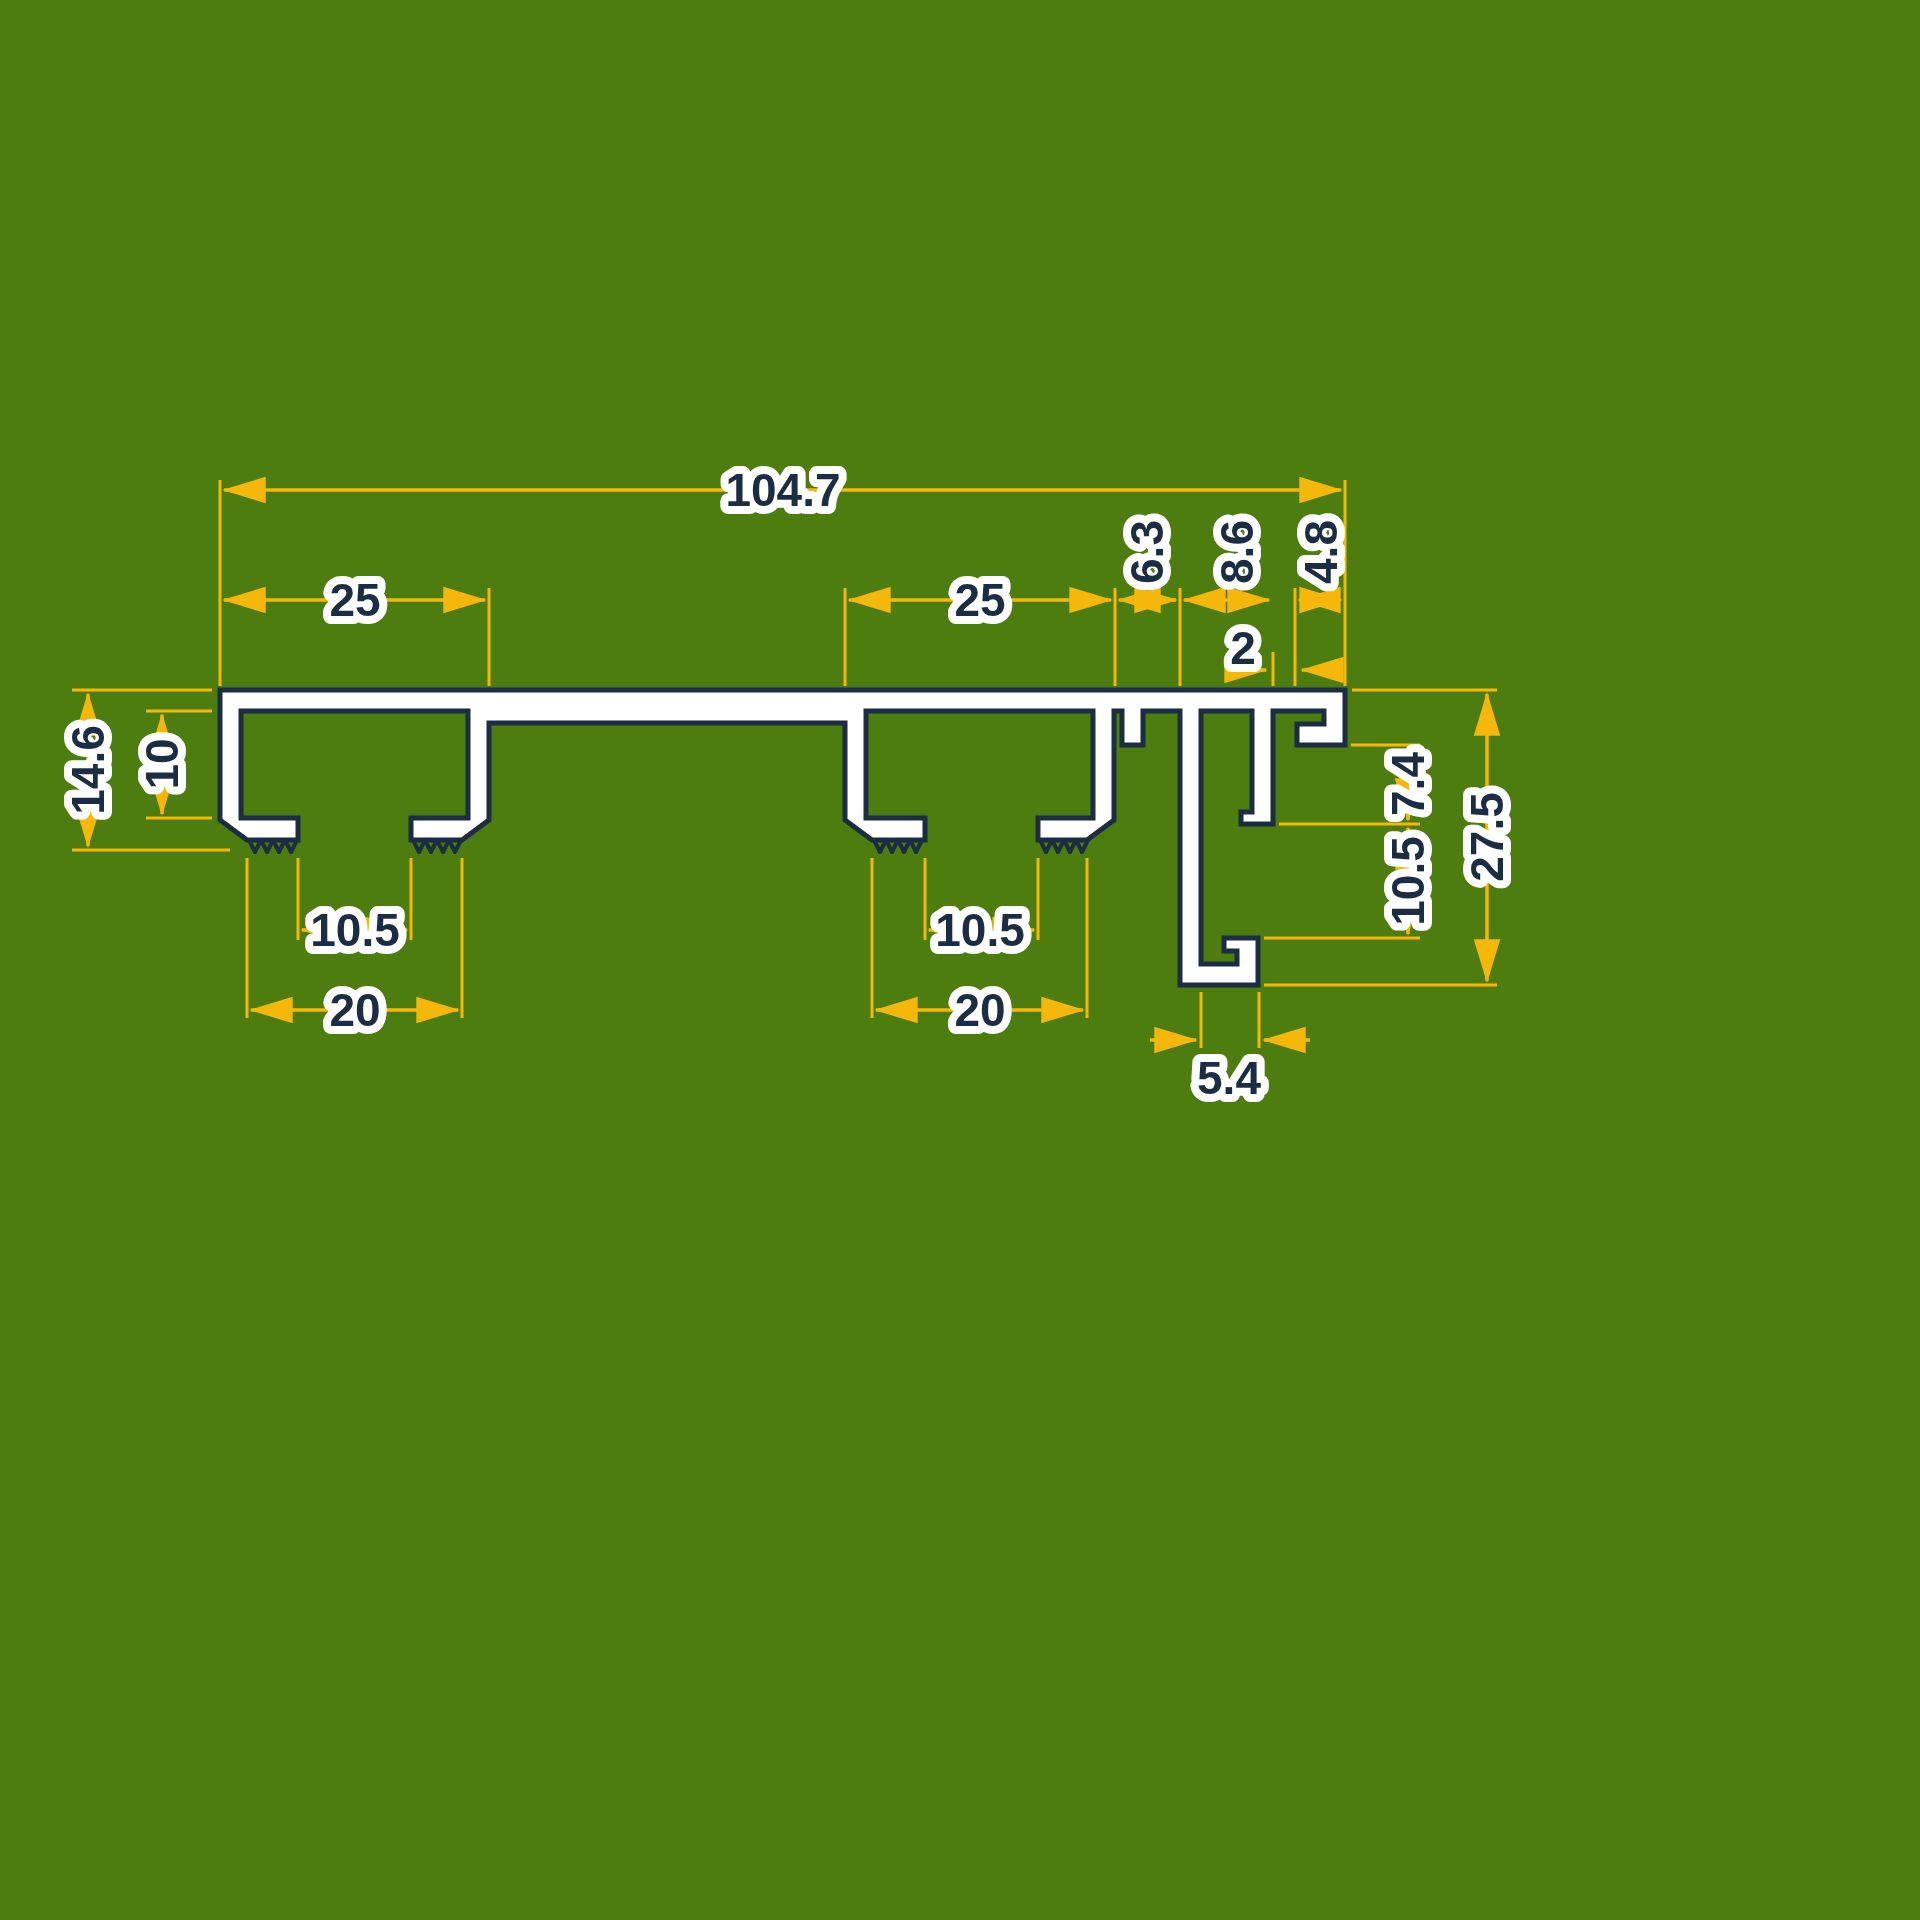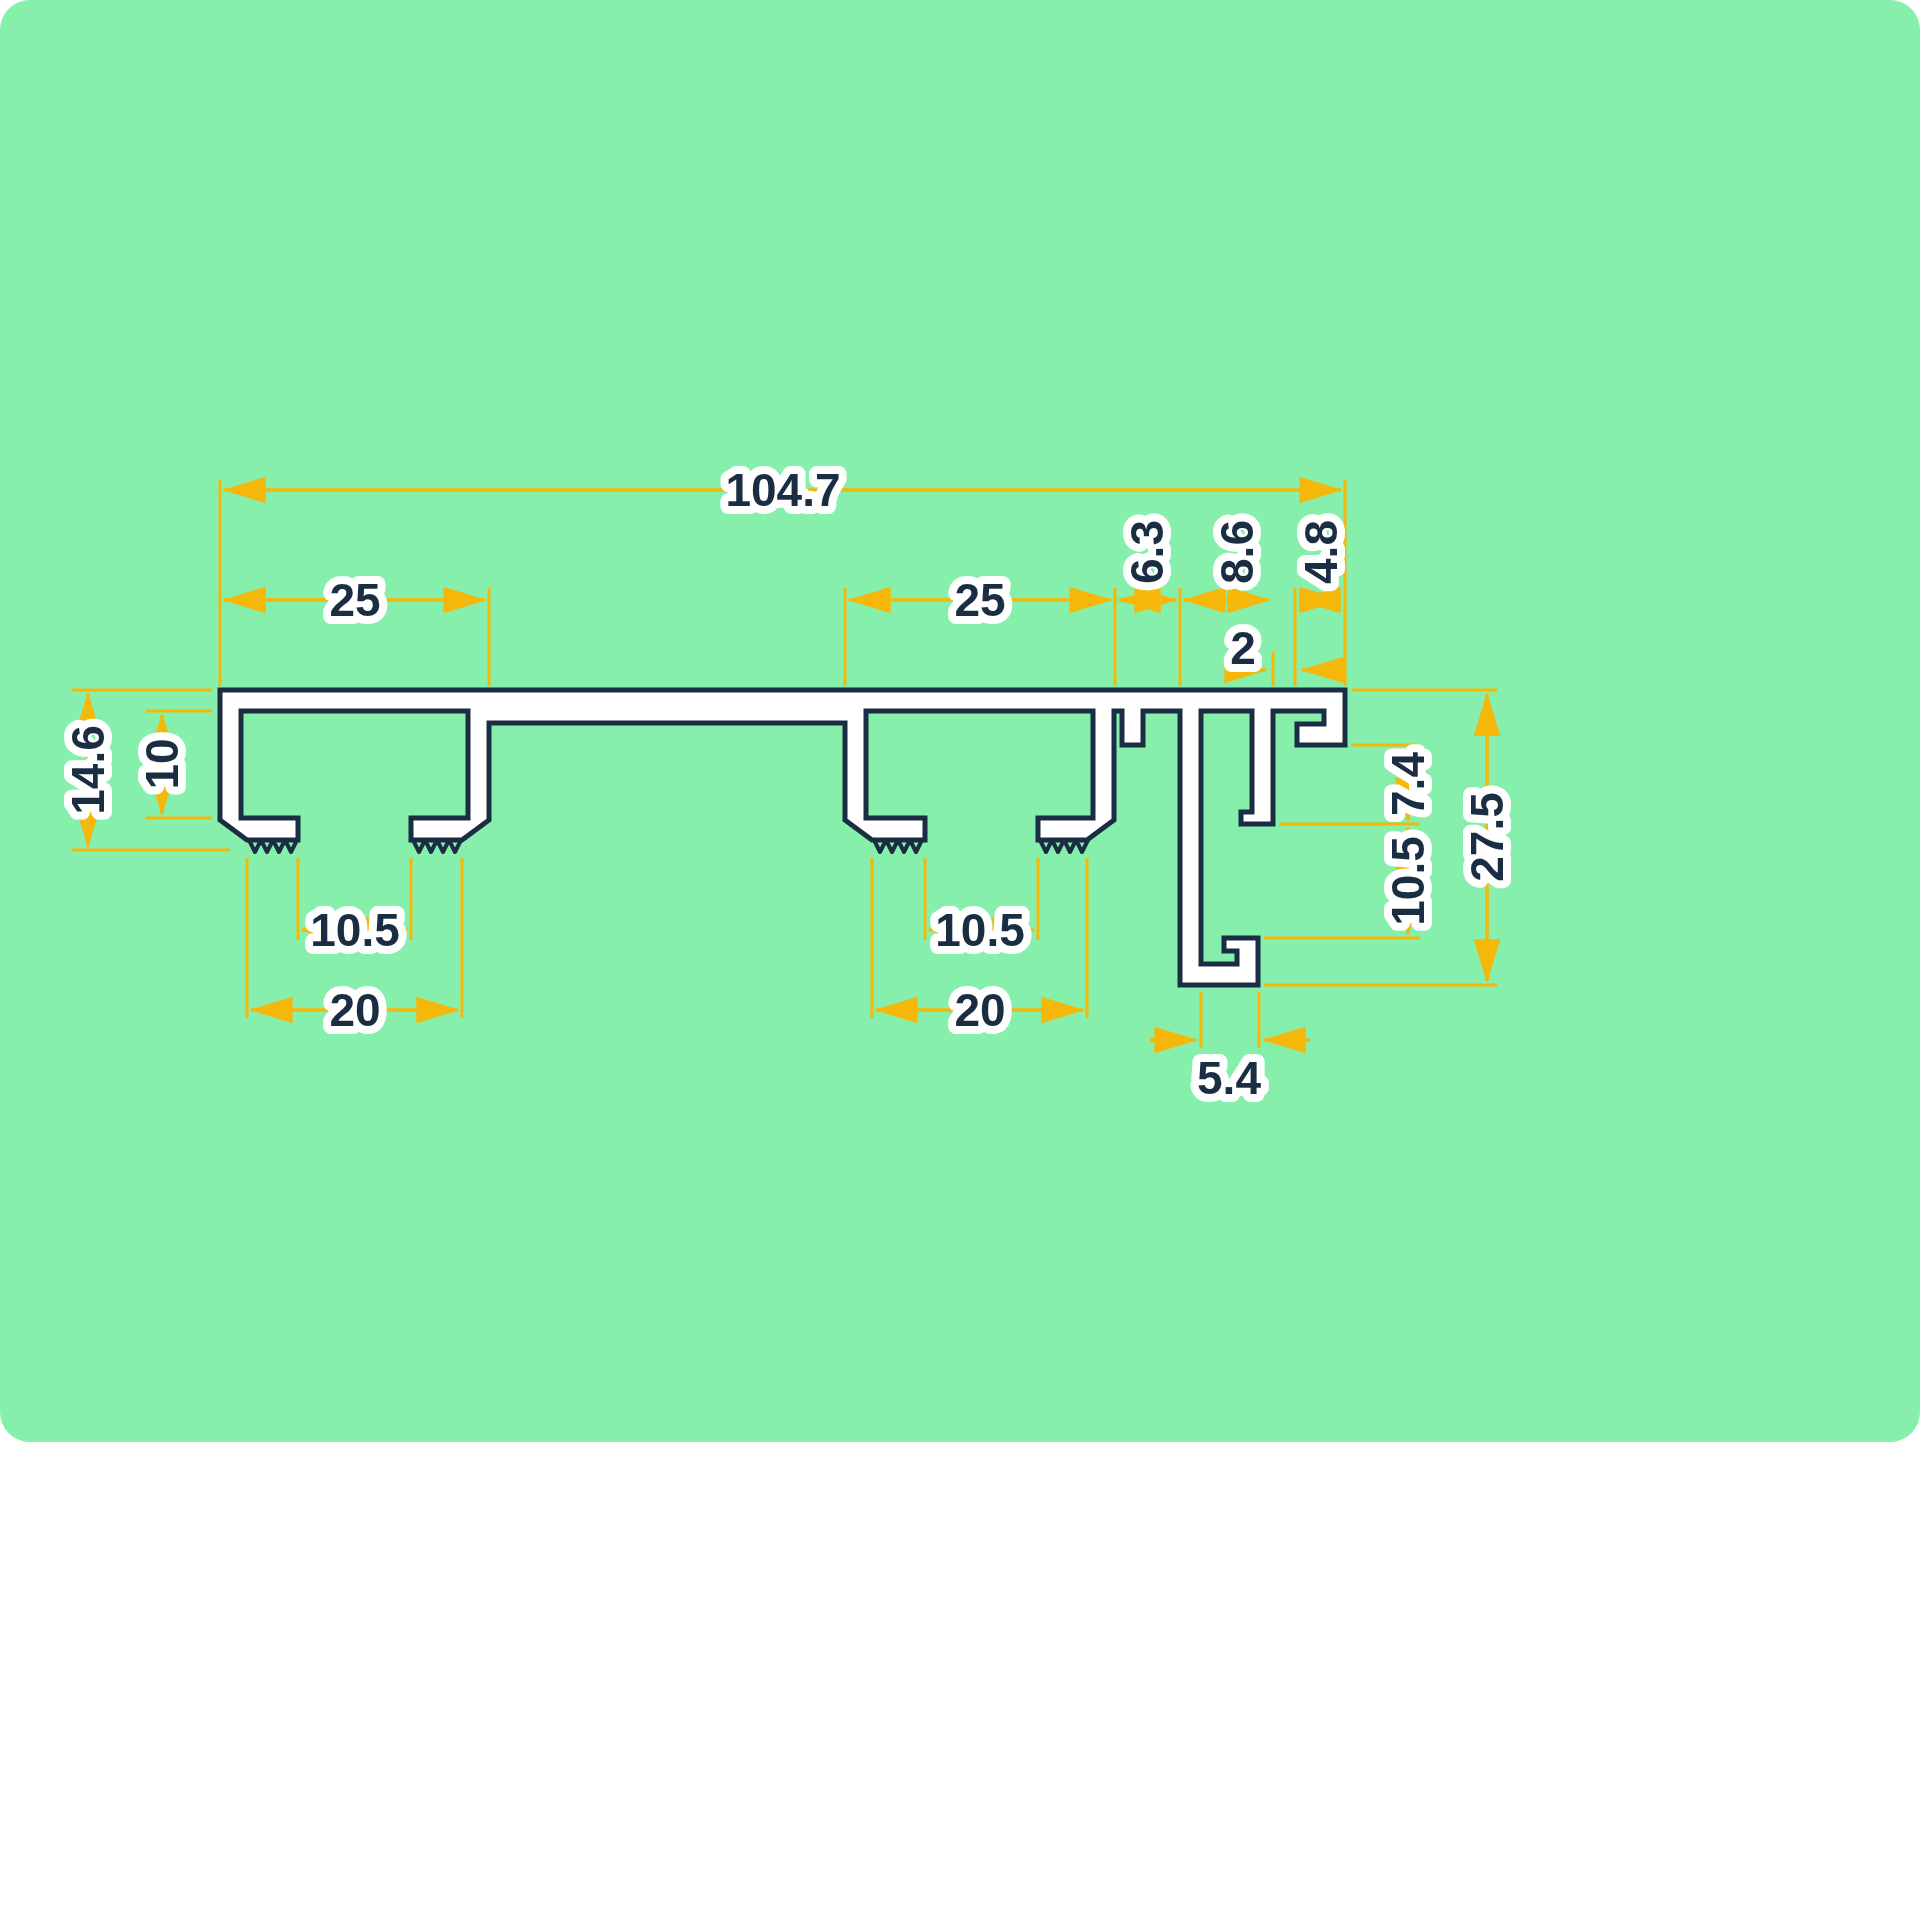--- a/index.html
+++ b/index.html
@@ -1,16 +1,16 @@
 <!DOCTYPE html>
 <html><head>
 <meta charset="utf-8">
 <style>
   html,body{margin:0;padding:0;background:#ffffff;}
-  .canvas{position:relative;width:1920px;height:1442px;background:#86efac;overflow:hidden;border-radius:30px;}
+  .canvas{position:relative;width:1920px;height:1920px;background:#4d7c0f;overflow:hidden;}
   svg{display:block;}
   .profile-path{fill:#ffffff;stroke:#1b2d42;stroke-width:5;stroke-linejoin:miter;}
   .teeth{fill:none;stroke:#1b2d42;stroke-width:4;stroke-linejoin:round;}
   .ext{stroke:#f5b70a;stroke-width:3;fill:none;}
   .dim{stroke:#f5b70a;stroke-width:3.5;fill:none;}
   .lbl{fill:#1b2d42;font-family:"Liberation Sans","DejaVu Sans",sans-serif;font-size:46px;
        font-weight:600;text-anchor:middle;dominant-baseline:central;
        paint-order:stroke;stroke:#ffffff;stroke-width:16;stroke-linejoin:round;}
 </style>
 </head>

